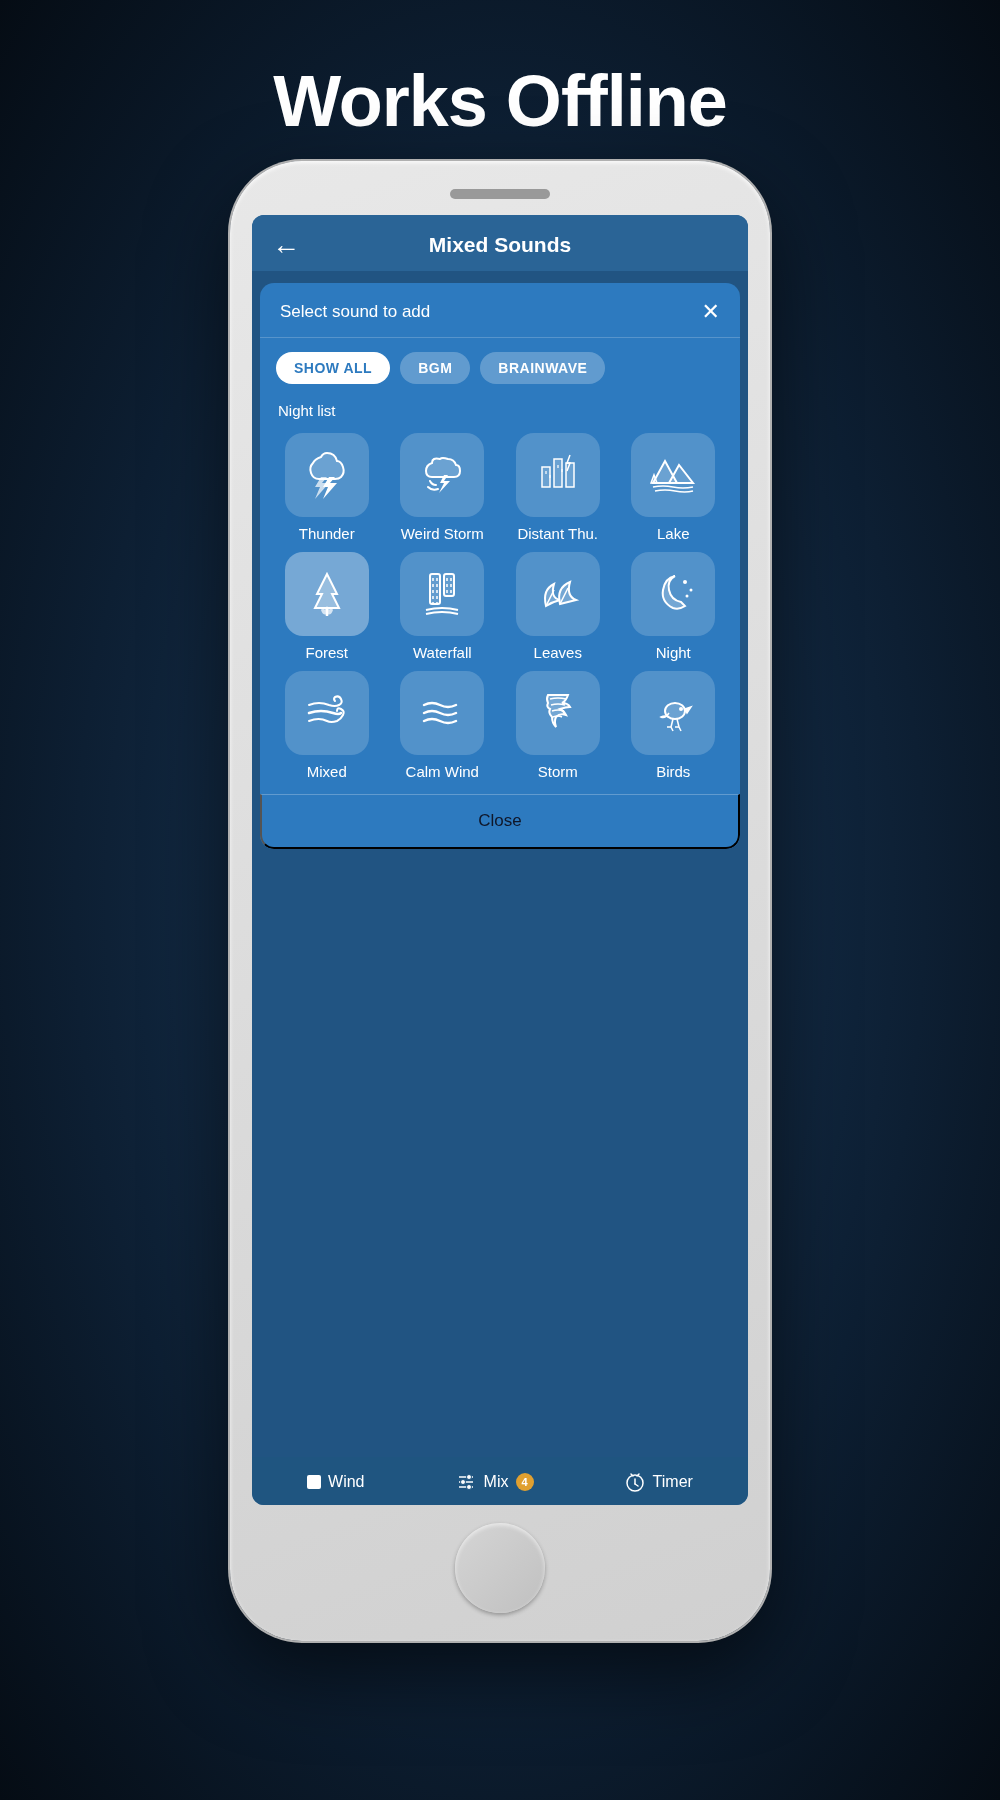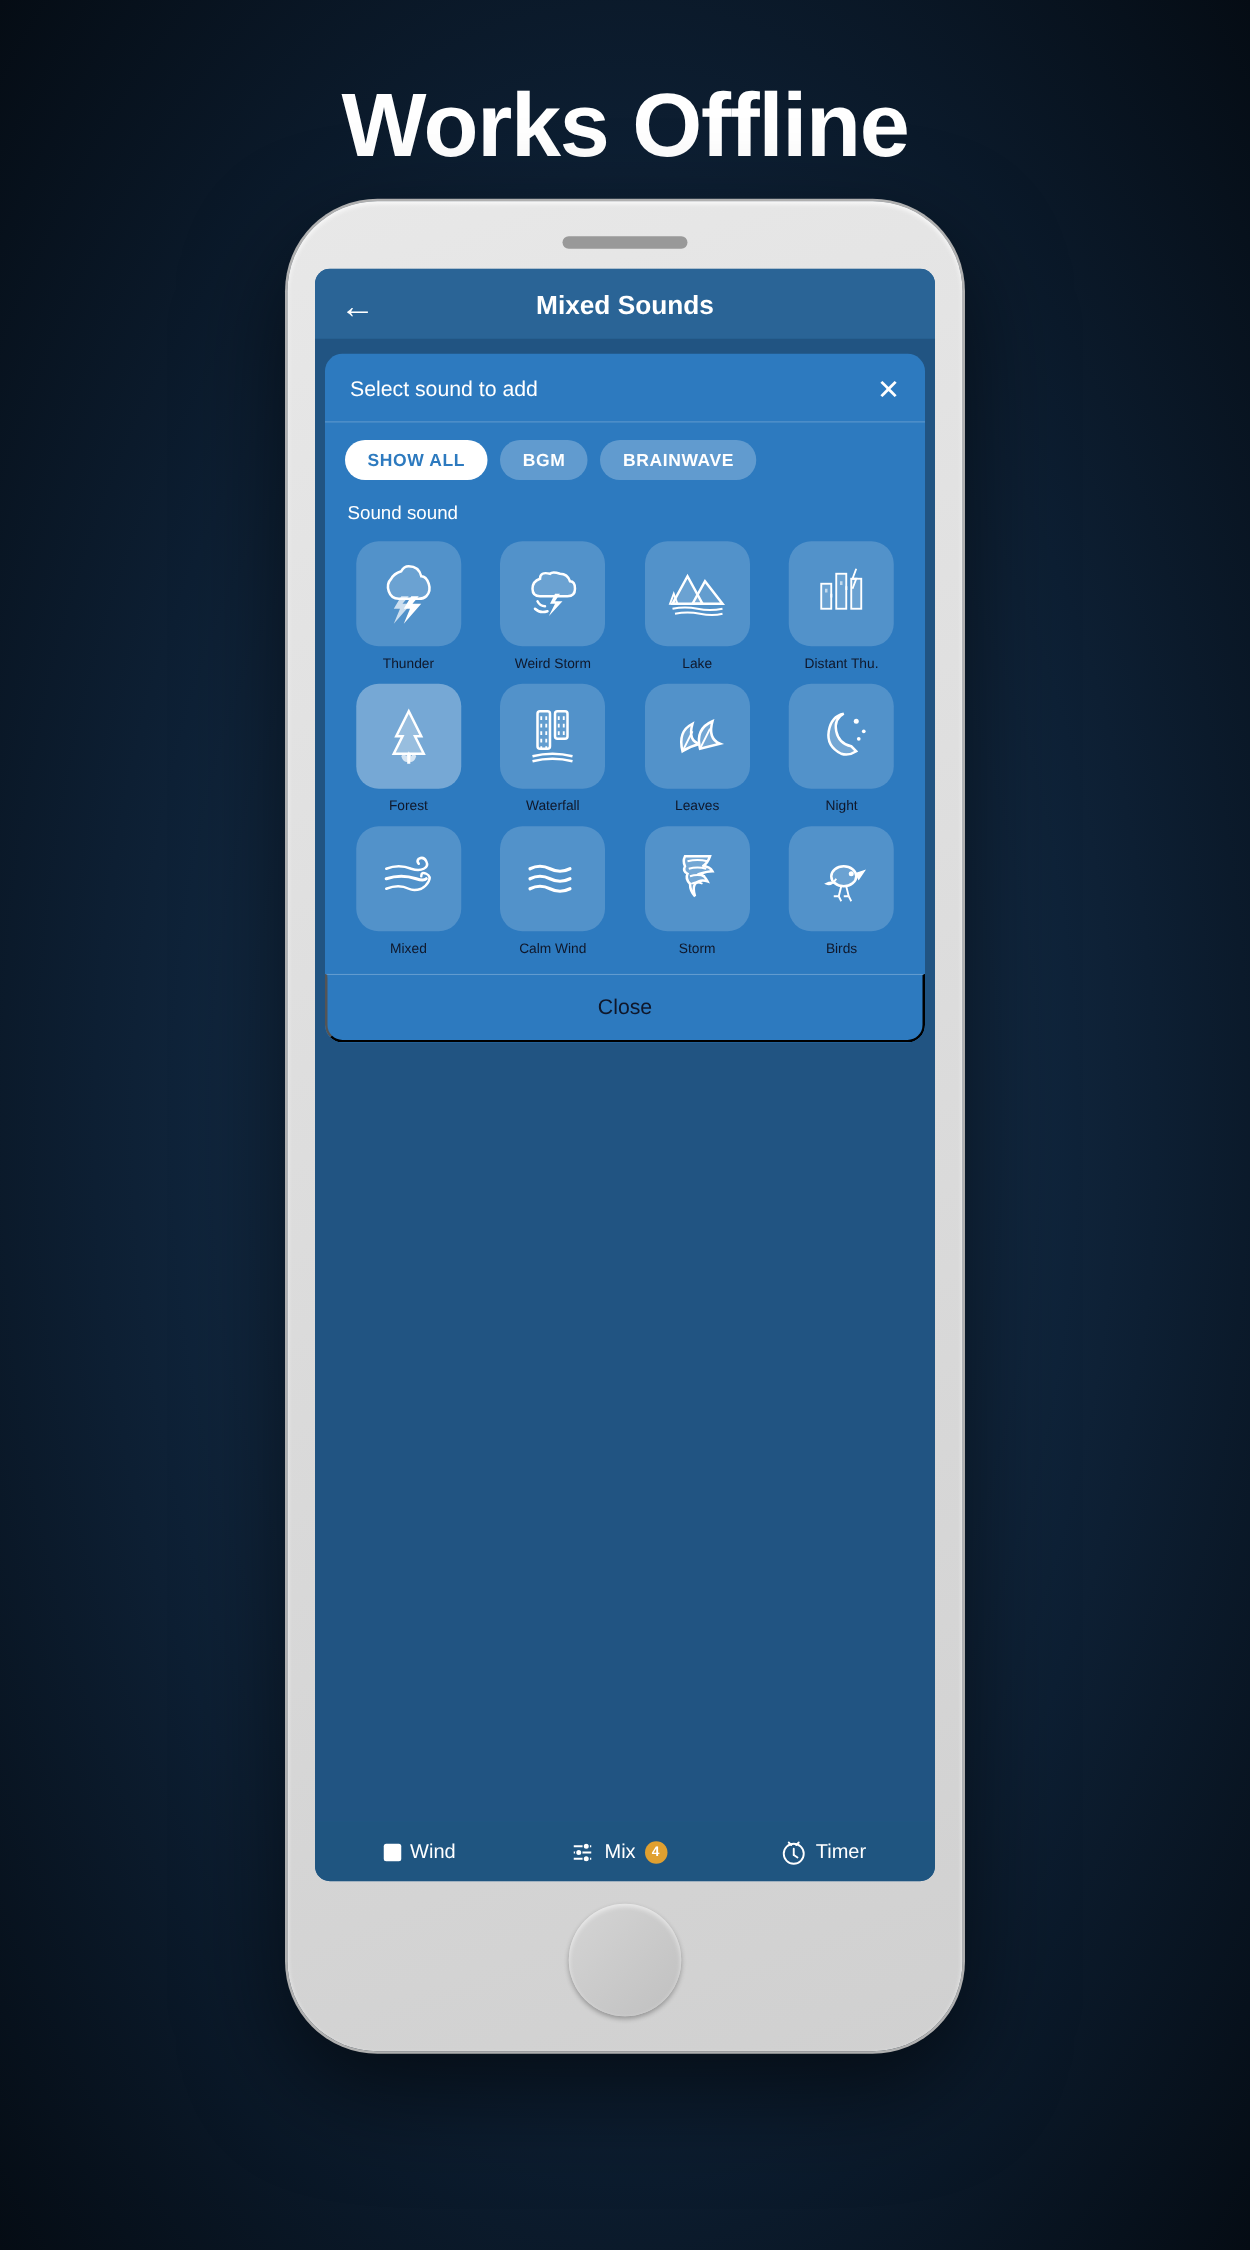--- a/index.html
+++ b/index.html
@@ -190,22 +190,22 @@
     .sound-icon-box.selected {
       background: rgba(255,255,255,0.35);
     }
 
     .sound-icon-box svg {
       width: 52px;
       height: 52px;
     }
 
     .sound-label {
-      color: #0f172a;
-      font-size: 11px;
+      color: #ffffff;
+      font-size: 15px;
       text-align: center;
     }
 
     
     .close-btn {
       background: transparent;
       border-top: 1px solid rgba(255,255,255,0.25);
       width: 100%;
       padding: 16px;
       color: #0f172a;
@@ -289,21 +289,21 @@
         </div>
 
         
         <div class="filter-tabs">
           <button class="filter-tab active">SHOW ALL</button>
           <button class="filter-tab inactive">BGM</button>
           <button class="filter-tab inactive">BRAINWAVE</button>
         </div>
 
         
-        <div class="sound-list-label">Sound sound</div>
+        <div class="sound-list-label">Night list</div>
 
         
         <div class="sound-grid">
 
           <div class="sound-item">
             <div class="sound-icon-box">
               <svg viewBox="0 0 52 52" fill="none" xmlns="http://www.w3.org/2000/svg">
                 <path d="M20 8 Q22 4 26 4 Q34 4 36 12 Q40 12 42 18 Q44 24 40 28 Q38 30 34 30 L18 30 Q12 30 10 24 Q8 18 12 14 Q14 10 20 8Z" stroke="white" stroke-width="2" fill="rgba(255,255,255,0.15)"></path>
                 <path d="M28 28 L22 38 L27 38 L22 50 L36 34 L29 34 L34 28 Z" fill="white"></path>
                 <path d="M20 28 L14 38 L19 38 L14 50 L28 34 L21 34 L26 28 Z" fill="white" opacity="0.7"></path>
@@ -315,54 +315,54 @@
           <div class="sound-item">
             <div class="sound-icon-box">
               <svg viewBox="0 0 52 52" fill="none" xmlns="http://www.w3.org/2000/svg">
                 <path d="M32 10 Q38 10 40 16 Q44 16 44 22 Q44 28 38 28 L16 28 Q10 28 10 22 Q10 16 16 14 Q16 8 24 10 Q26 8 32 10Z" stroke="white" stroke-width="2" fill="rgba(255,255,255,0.15)"></path>
                 <path d="M28 26 L24 34 L28 34 L23 44 L34 32 L28 32 L32 26 Z" fill="white"></path>
                 <path d="M14 32 Q16 36 20 36" stroke="white" stroke-width="2" fill="none" stroke-linecap="round"></path>
                 <path d="M12 38 Q16 42 22 40" stroke="white" stroke-width="2" fill="none" stroke-linecap="round"></path>
               </svg>
             </div>
             <span class="sound-label">Weird Storm</span>
-          </div>
-
-          <div class="sound-item">
-            <div class="sound-icon-box">
-              <svg viewBox="0 0 52 52" fill="none" xmlns="http://www.w3.org/2000/svg">
-
-                <path d="M6 34 L18 12 L30 34Z" stroke="white" stroke-width="2" fill="rgba(255,255,255,0.15)"></path>
-                <path d="M22 34 L32 16 L46 34Z" stroke="white" stroke-width="2" fill="rgba(255,255,255,0.1)"></path>
-
-                <path d="M4 34 L7 26 L10 34Z" stroke="white" stroke-width="1.5" fill="rgba(255,255,255,0.2)"></path>
-
-                <path d="M6 38 Q16 36 26 38 Q36 40 46 38" stroke="white" stroke-width="1.5" fill="none"></path>
-                <path d="M8 42 Q18 40 28 42 Q38 44 46 42" stroke="white" stroke-width="1.5" fill="none"></path>
-              </svg>
-            </div>
-            <span class="sound-label">Lake</span>
           </div>
 
           <div class="sound-item">
             <div class="sound-icon-box">
               <svg viewBox="0 0 52 52" fill="none" xmlns="http://www.w3.org/2000/svg">
 
                 <rect x="10" y="18" width="8" height="20" stroke="white" stroke-width="1.5" fill="rgba(255,255,255,0.15)"></rect>
                 <rect x="22" y="10" width="8" height="28" stroke="white" stroke-width="1.5" fill="rgba(255,255,255,0.15)"></rect>
                 <rect x="34" y="14" width="8" height="24" stroke="white" stroke-width="1.5" fill="rgba(255,255,255,0.15)"></rect>
                 <rect x="13" y="22" width="2" height="3" fill="white" opacity="0.6"></rect>
                 <rect x="17" y="26" width="2" height="3" fill="white" opacity="0.6"></rect>
                 <rect x="25" y="16" width="2" height="3" fill="white" opacity="0.6"></rect>
                 <rect x="29" y="20" width="2" height="3" fill="white" opacity="0.6"></rect>
 
                 <path d="M38 6 L35 14 L38 14 L35 22" stroke="white" stroke-width="1.5" fill="none"></path>
               </svg>
             </div>
             <span class="sound-label">Distant Thu.</span>
+          </div>
+
+          <div class="sound-item">
+            <div class="sound-icon-box">
+              <svg viewBox="0 0 52 52" fill="none" xmlns="http://www.w3.org/2000/svg">
+
+                <path d="M6 34 L18 12 L30 34Z" stroke="white" stroke-width="2" fill="rgba(255,255,255,0.15)"></path>
+                <path d="M22 34 L32 16 L46 34Z" stroke="white" stroke-width="2" fill="rgba(255,255,255,0.1)"></path>
+
+                <path d="M4 34 L7 26 L10 34Z" stroke="white" stroke-width="1.5" fill="rgba(255,255,255,0.2)"></path>
+
+                <path d="M6 38 Q16 36 26 38 Q36 40 46 38" stroke="white" stroke-width="1.5" fill="none"></path>
+                <path d="M8 42 Q18 40 28 42 Q38 44 46 42" stroke="white" stroke-width="1.5" fill="none"></path>
+              </svg>
+            </div>
+            <span class="sound-label">Lake</span>
           </div>
 
           <div class="sound-item">
             <div class="sound-icon-box selected">
               <svg viewBox="0 0 52 52" fill="none" xmlns="http://www.w3.org/2000/svg">
 
                 <path d="M26 6 L16 26 L21 26 L14 40 L38 40 L31 26 L36 26 Z" stroke="white" stroke-width="2" fill="rgba(255,255,255,0.25)"></path>
                 <line x1="26" y1="40" x2="26" y2="48" stroke="white" stroke-width="2.5"></line>
 
                 <path d="M20 42 Q22 38 24 42 Q25 39 26 38 Q27 39 28 42 Q30 38 32 42 Q30 48 26 46 Q22 48 20 42Z" fill="white" opacity="0.7"></path>

